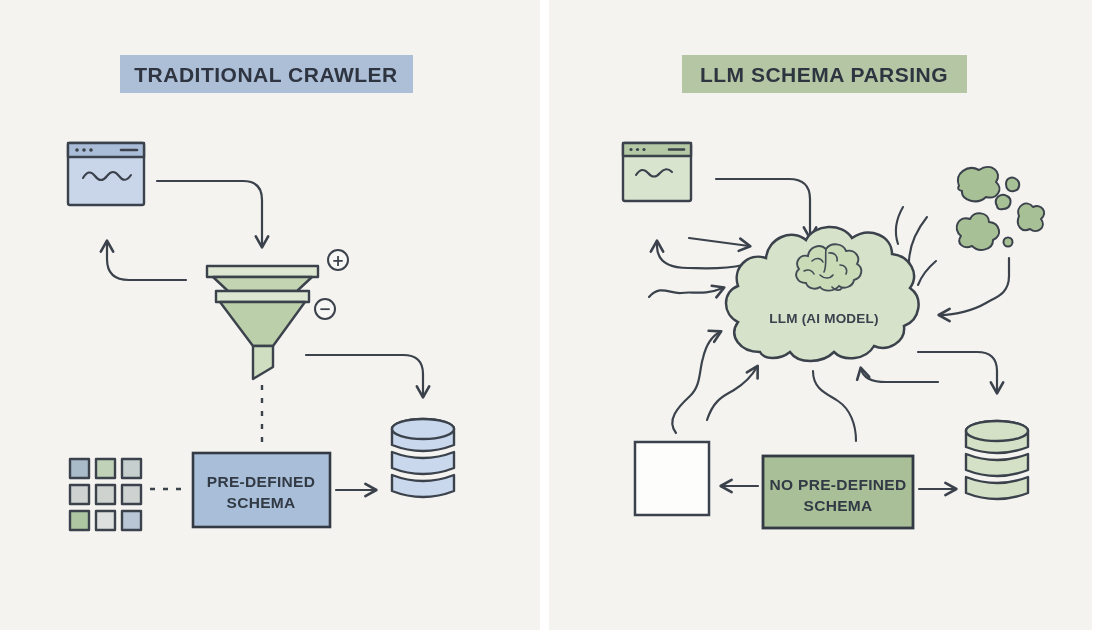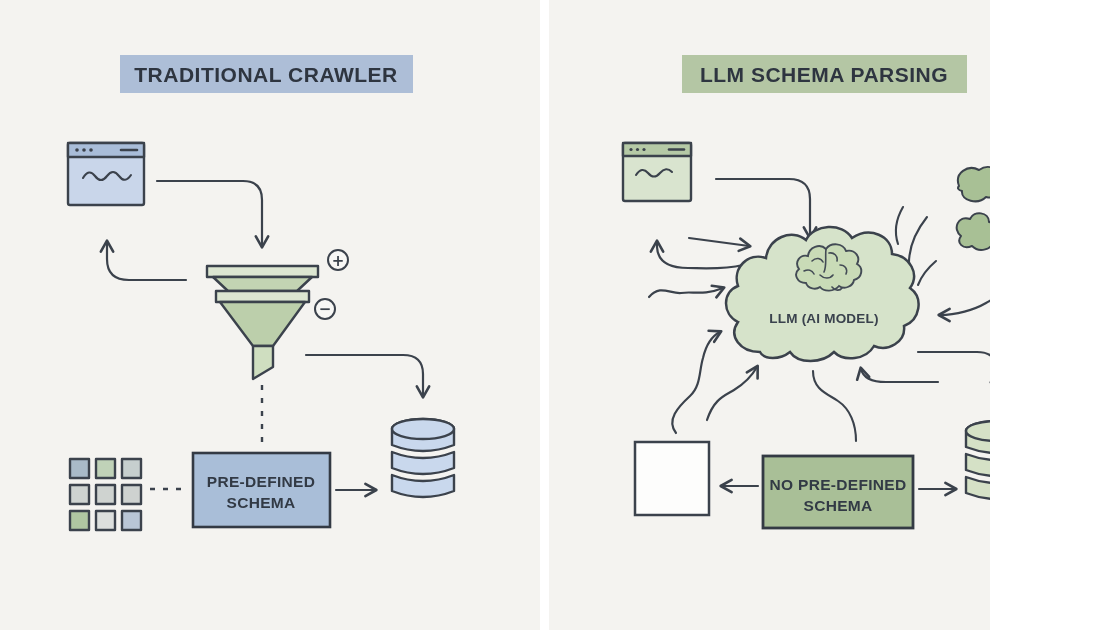--- a/index.html
+++ b/index.html
@@ -1,16 +1,16 @@
 <!DOCTYPE html>
 <html><head>
 <meta charset="utf-8">
 <style>
   html,body{margin:0;padding:0;background:#ffffff;}
-  .stage{position:relative;width:990px;height:630px;background:#ffffff;overflow:hidden;
+  .stage{position:relative;width:1092px;height:630px;background:#ffffff;overflow:hidden;
          font-family:"Liberation Sans",sans-serif;}
   .panel{position:absolute;top:0;height:630px;background:#f4f3f0;}
   .panel-left{left:0;width:540px;}
   .panel-right{left:549px;width:553px;}
   .diagram{position:absolute;left:0;top:0;}
   .ar{fill:none;stroke:#3b424c;stroke-width:2.2;stroke-linecap:round;stroke-linejoin:round;}
   .sq{fill:none;stroke:#3b424c;stroke-width:2.1;stroke-linecap:round;stroke-linejoin:round;}
   .ic{stroke:#3b424c;stroke-width:2.4;stroke-linejoin:round;}
   .dash{fill:none;stroke:#3b424c;stroke-width:2.4;stroke-dasharray:5 8;stroke-linecap:butt;}
   .ttl{font:700 21px "Liberation Sans",sans-serif;fill:#2e3540;letter-spacing:.5px;text-anchor:middle;}

